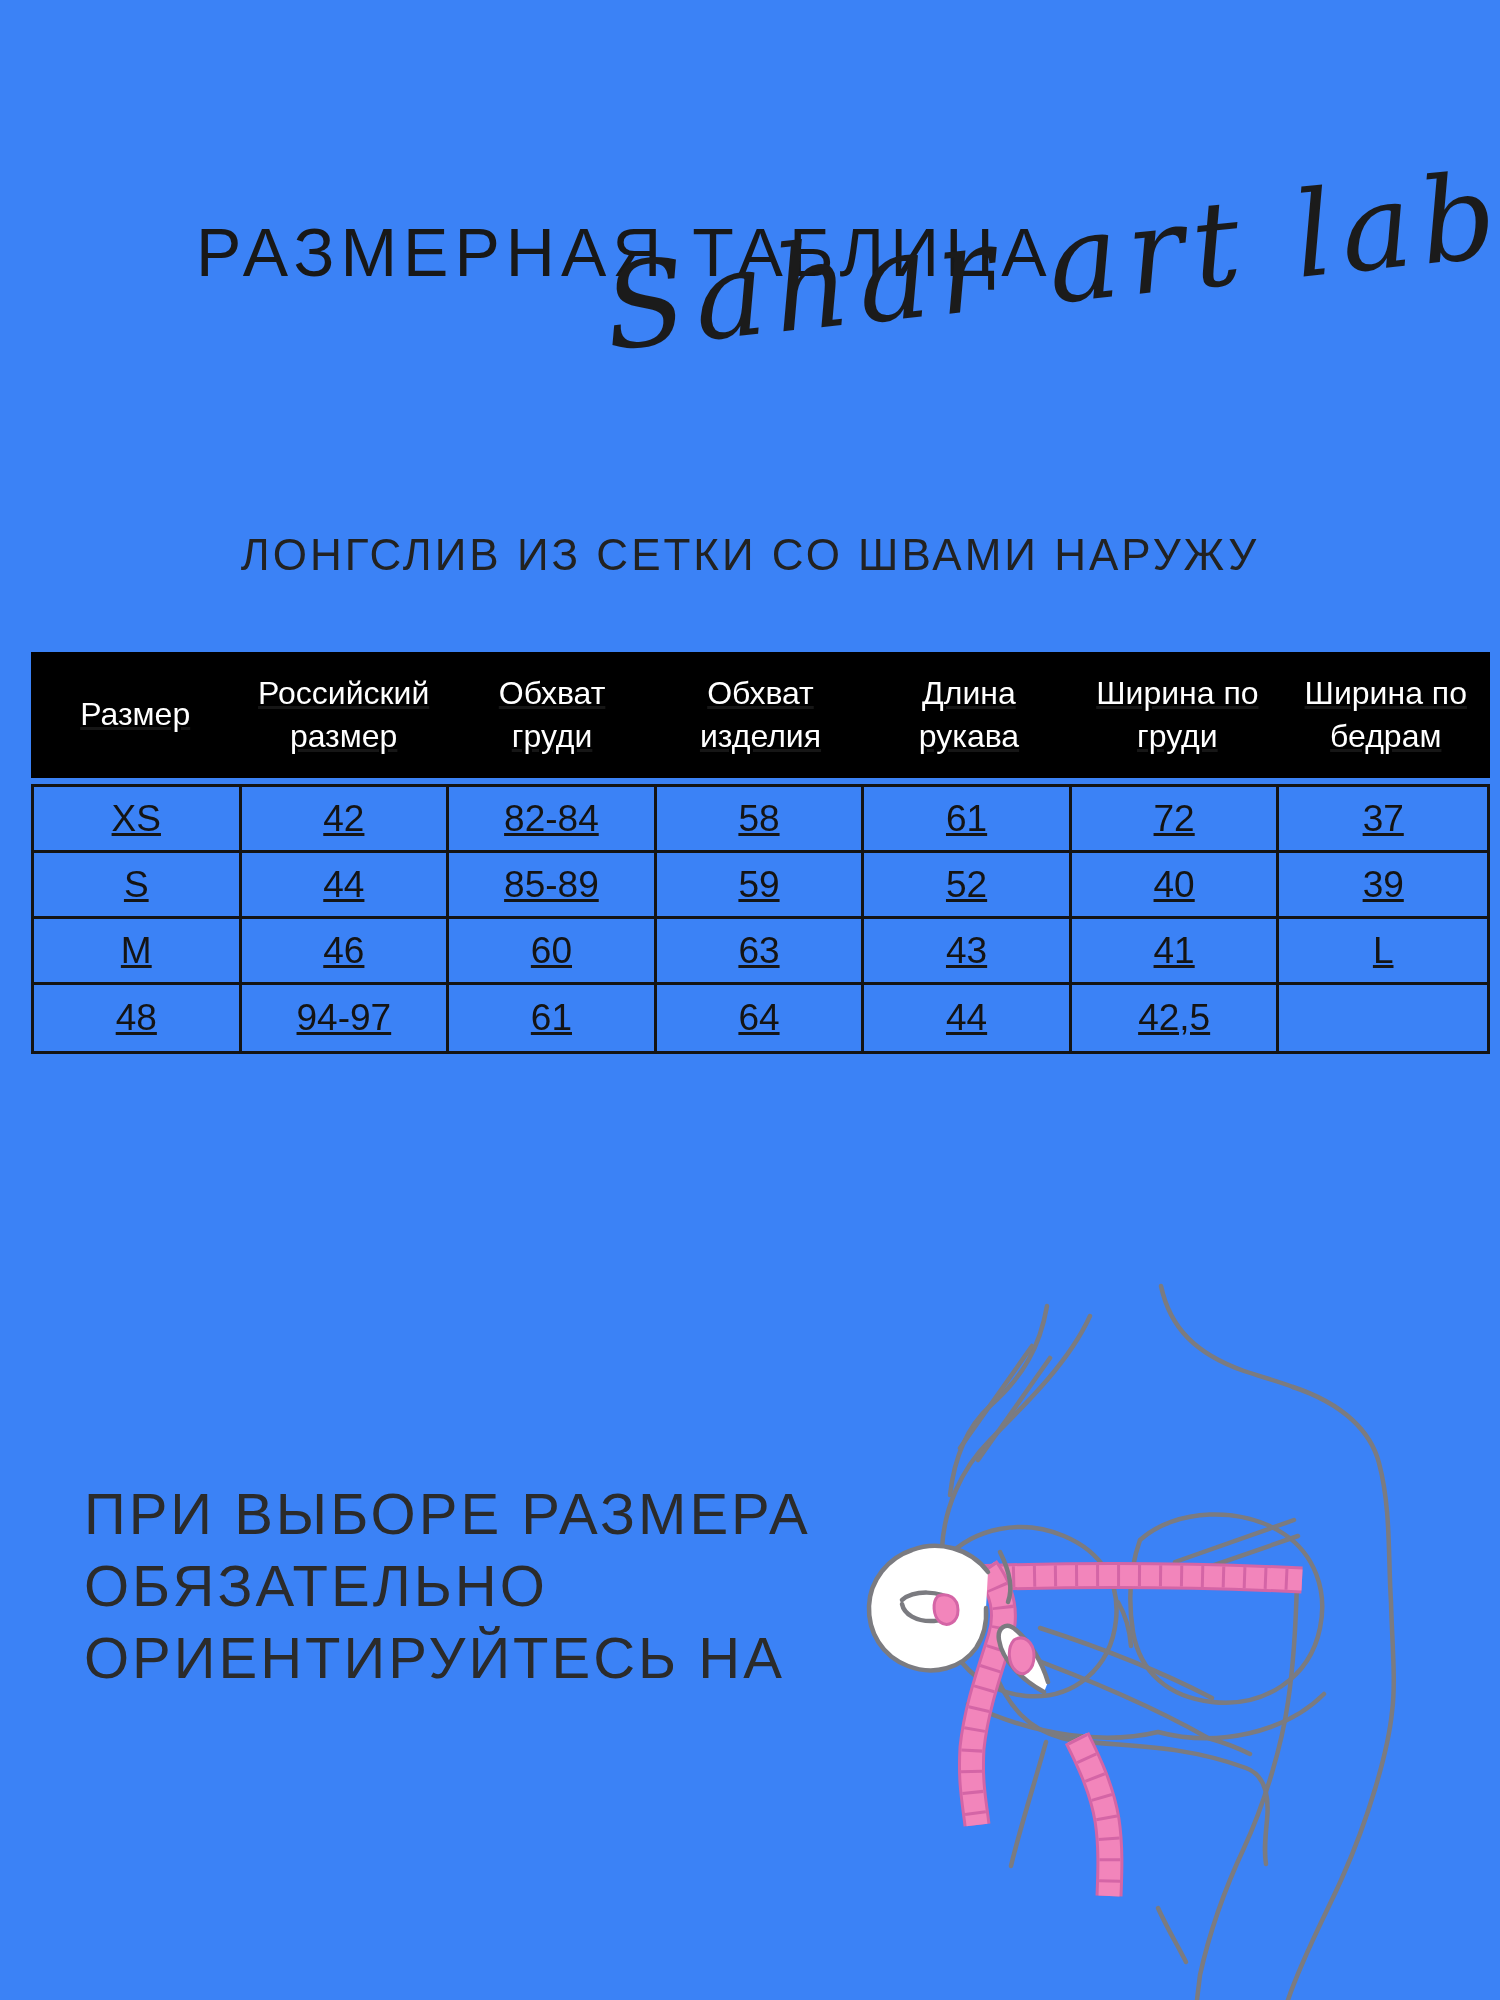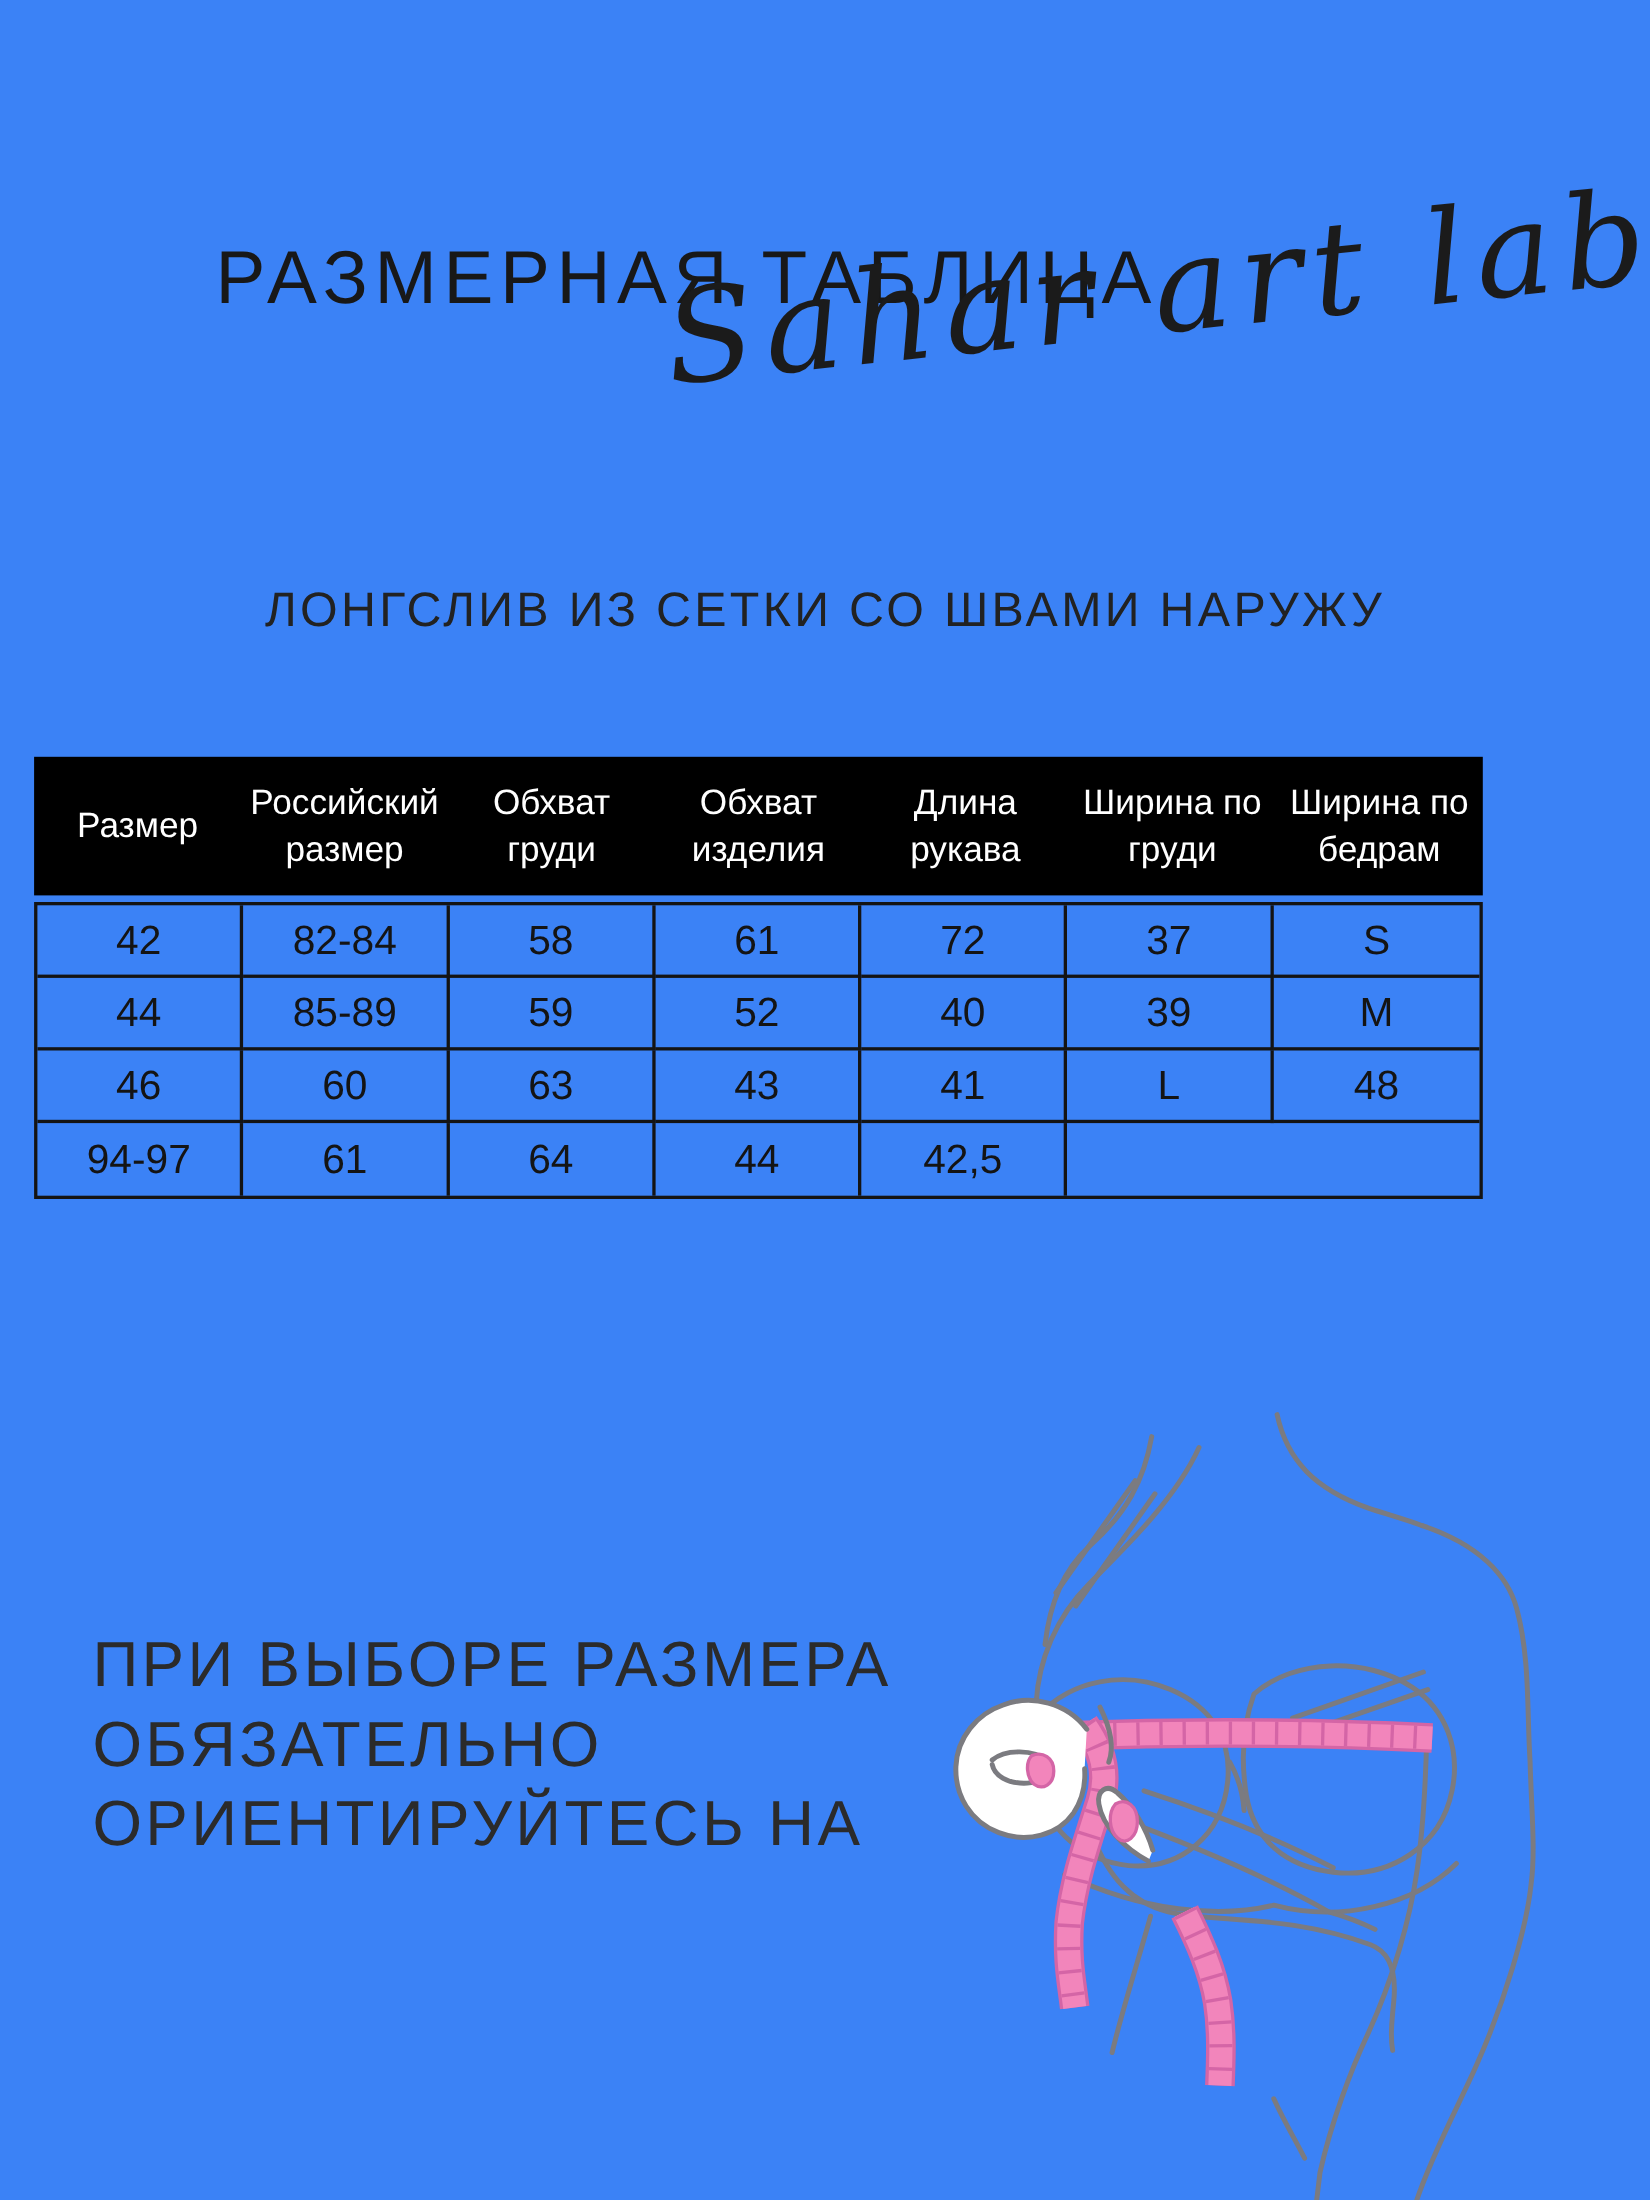--- a/index.html
+++ b/index.html
@@ -39,22 +39,23 @@
     width:1500px;
     text-align:center;
     font-size:44px;
     font-weight:400;
     letter-spacing:3px;
     color:#222222;
     white-space:nowrap;
   }
   .size-table{
     position:absolute;
-    left:31px;top:688px;
-    width:1317px;
+    left:31px;top:652px;
+    width:1459px;
+    text-decoration:underline;
   }
   .tbl-header{
     display:grid;
     grid-template-columns:repeat(7,1fr);
     background:#000000;
     color:#ffffff;
     height:126px;
     align-items:center;
     margin-bottom:6px;
   }
@@ -110,20 +111,21 @@
     <div class="tbl-header">
         <div class="th">Размер</div>
         <div class="th">Российский размер</div>
         <div class="th">Обхват груди</div>
         <div class="th">Обхват изделия</div>
         <div class="th">Длина рукава</div>
         <div class="th">Ширина по груди</div>
         <div class="th">Ширина по бедрам</div>
       </div>
     <div class="tbl-body">
+        <div class="td">XS</div>
         <div class="td">42</div>
         <div class="td">82-84</div>
         <div class="td">58</div>
         <div class="td">61</div>
         <div class="td">72</div>
         <div class="td">37</div>
         <div class="td">S</div>
         <div class="td">44</div>
         <div class="td">85-89</div>
         <div class="td">59</div>

